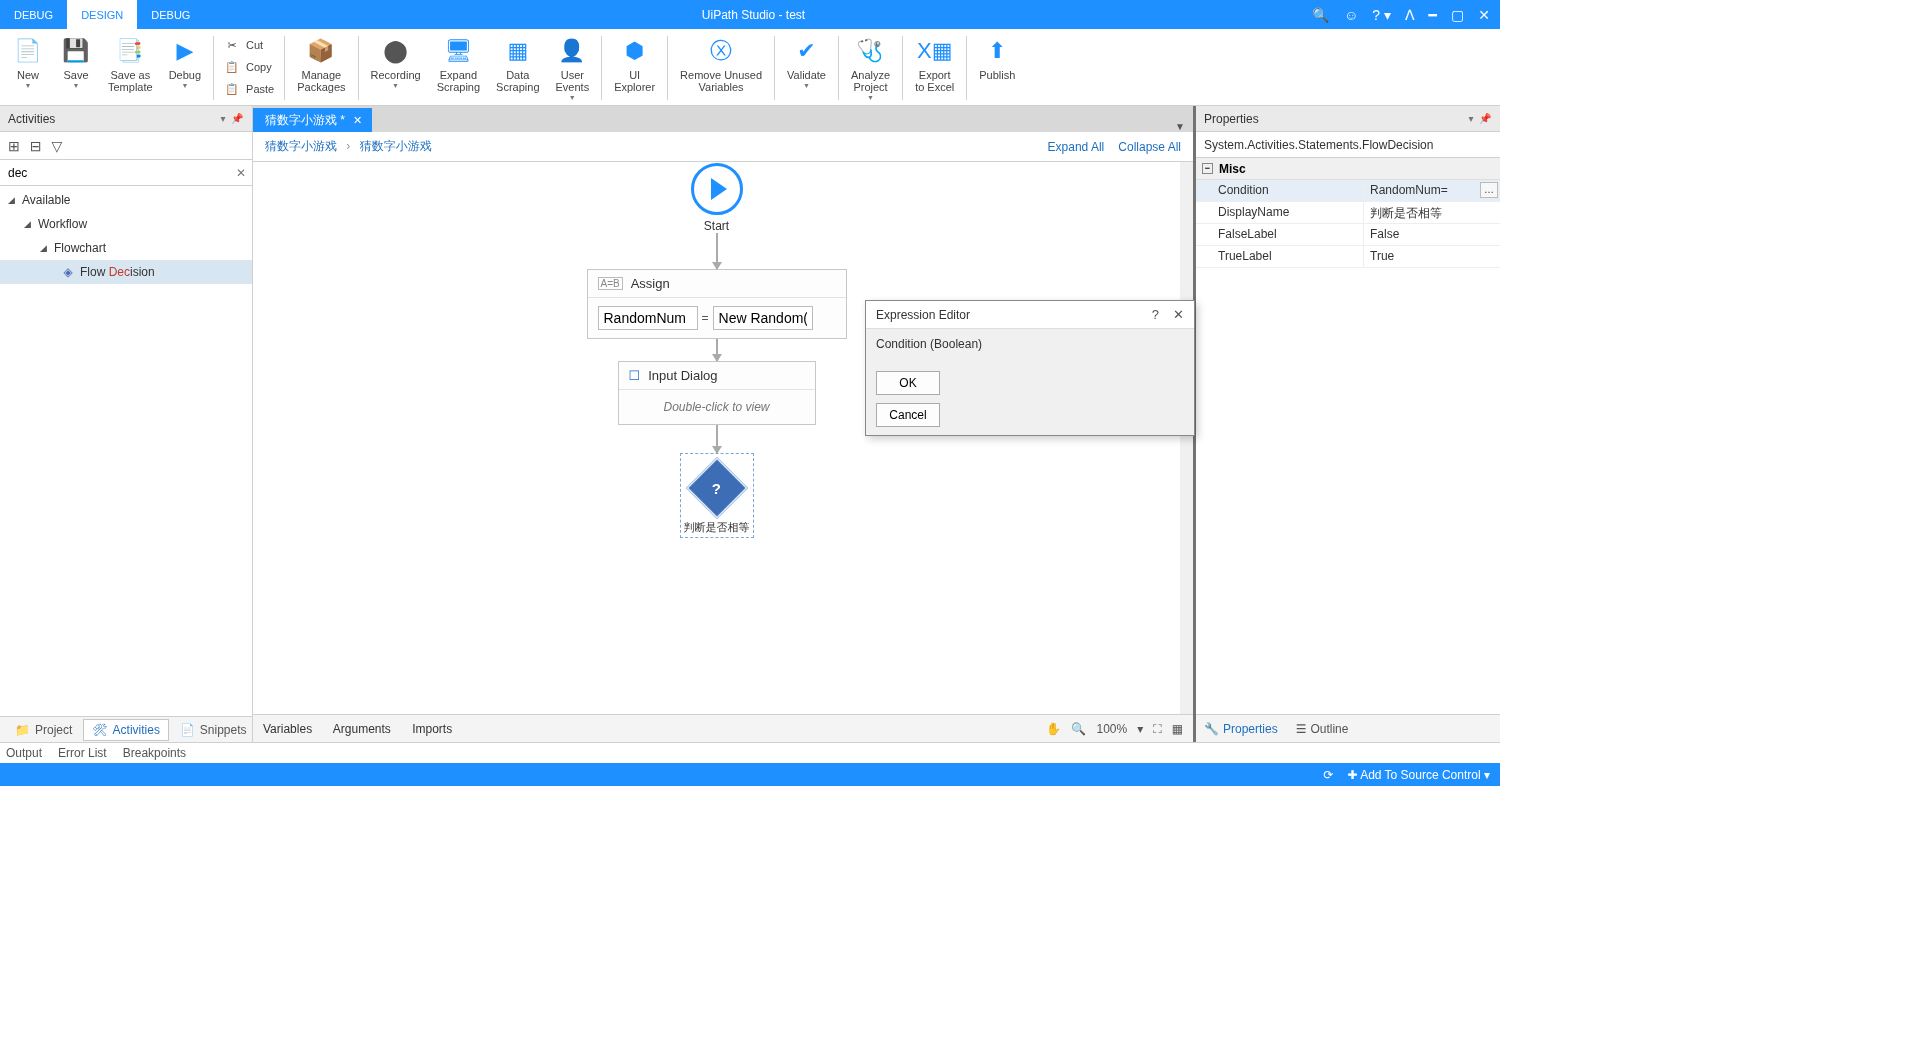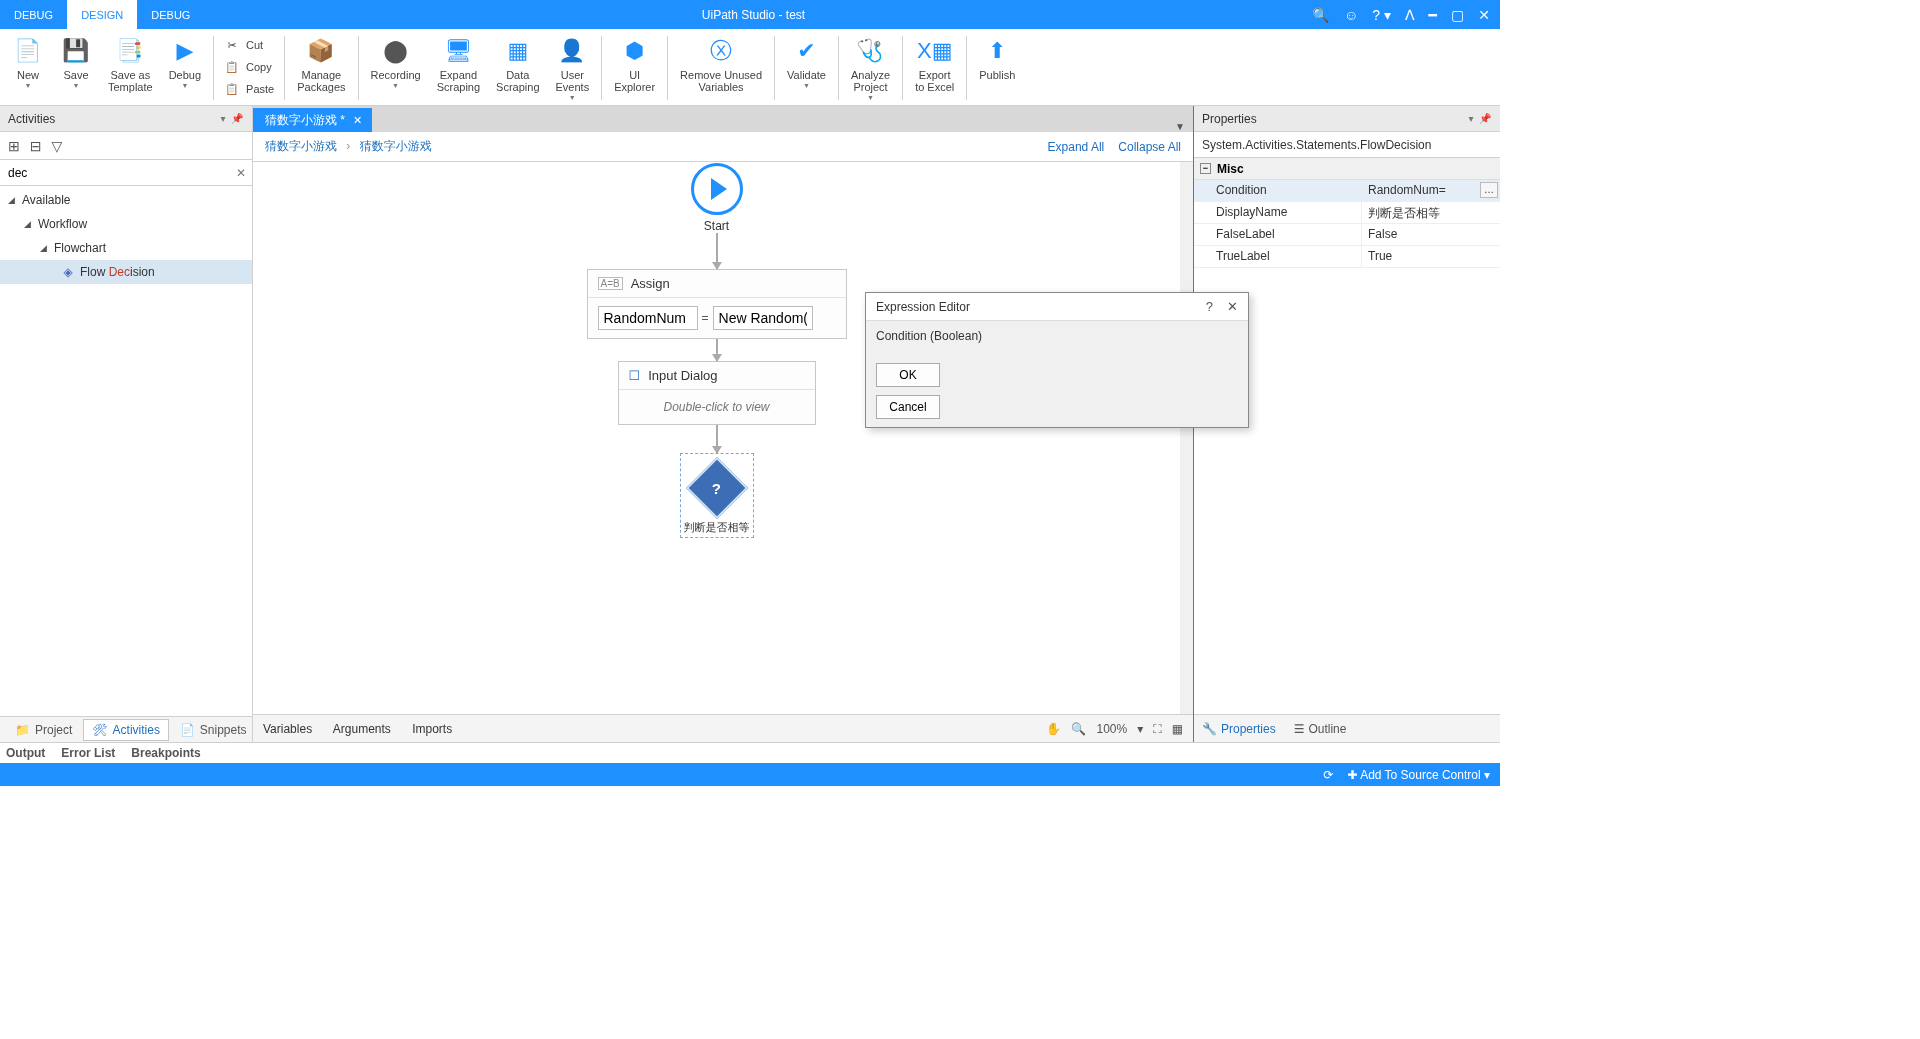--- a/index.html
+++ b/index.html
@@ -81,46 +81,46 @@
 .decision-wrap { width: 74px; margin: 0 auto; text-align: center; border: 1px dashed #7aa7d6; padding: 2px; }
 .decision { width: 44px; height: 44px; background: #3d6db5; transform: rotate(45deg); margin: 10px auto; display: flex; align-items: center; justify-content: center; border: 2px solid #cfe2f3; }
 .decision span { transform: rotate(-45deg); color: #fff; font-size: 15px; font-weight: bold; }
 .decision-label { font-size: 11px; color: #333; margin-top: 2px; }
 
 .designer-footer { height: 28px; background: #f4f4f4; border-top: 1px solid #d0d0d0; display: flex; align-items: center; padding: 0 10px; font-size: 12px; color: #333; justify-content: space-between; }
 .designer-footer .left-links span { margin-right: 18px; cursor: pointer; }
 .designer-footer .right-tools { display: flex; align-items: center; gap: 10px; color: #555; }
 
 
-.properties { width: 307px; border-left: 1px solid #737373; display: flex; flex-direction: column; background: #b91c1c; }
+.properties { width: 307px; border-left: 3px solid #737373; display: flex; flex-direction: column; background: #b91c1c; }
 .prop-type { height: 26px; background: #fff; border-bottom: 1px solid #d0d0d0; font-size: 12px; color: #333; display: flex; align-items: center; padding: 0 8px; }
 .prop-grid { flex: 1; background: #fff; font-size: 12px; }
 .prop-group { display: flex; align-items: center; height: 22px; padding: 0 6px; background: #f0f0f0; border-bottom: 1px solid #ddd; font-weight: bold; }
 .prop-group .box { width: 11px; height: 11px; border: 1px solid #888; margin-right: 6px; display: flex; align-items: center; justify-content: center; font-size: 9px; line-height: 1; }
 .prop-row { display: flex; height: 22px; border-bottom: 1px solid #eee; }
 .prop-row.selected { background: #e5eef7; }
 .prop-name { width: 168px; padding: 3px 6px 3px 22px; color: #333; border-right: 1px solid #eee; }
 .prop-val { flex: 1; padding: 3px 24px 3px 6px; color: #333; position: relative; white-space: nowrap; overflow: hidden; }
 .prop-val .ellips-btn { position: absolute; right: 2px; top: 2px; width: 18px; height: 16px; border: 1px solid #bbb; background: #f7f7f7; font-size: 10px; text-align: center; line-height: 14px; cursor: pointer; }
 .prop-footer { height: 28px; background: #f4f4f4; border-top: 1px solid #d0d0d0; display: flex; align-items: center; padding: 0 8px; gap: 18px; font-size: 12px; color: #1e6fbf; }
 .prop-footer span { cursor: pointer; display: flex; align-items: center; gap: 4px; }
 
 
 .bottom-tabs { height: 26px; background: #f4f4f4; border-top: 1px solid #d0d0d0; display: flex; align-items: center; padding: 0 6px; gap: 2px; font-size: 12px; color: #555; }
 .bottom-tabs .btab { display: flex; align-items: center; gap: 5px; padding: 3px 8px; cursor: pointer; border: 1px solid transparent; }
 .bottom-tabs .btab.active { background: #fff; border: 1px solid #c7c7c7; color: #1e6fbf; }
 
-.output-row { height: 21px; background: #fff; border-top: 1px solid #d0d0d0; display: flex; align-items: center; padding: 0 6px; font-size: 12px; color: #555; gap: 16px; font-weight: bold; }
+.output-row { height: 21px; background: #fff; border-top: 1px solid #d0d0d0; display: flex; align-items: center; padding: 0 6px; font-size: 12px; color: #555; gap: 16px; }
 .output-row span { cursor: pointer; }
 
 .status-bar { height: 23px; background: #1e90ff; color: #fff; display: flex; align-items: center; justify-content: flex-end; padding: 0 10px; font-size: 12px; gap: 14px; }
 .status-bar span { cursor: pointer; }
 
 
-.dialog { position: absolute; left: 865px; top: 292px; width: 384px; background: #f0f0f0; border: 1px solid #888; box-shadow: 3px 3px 8px rgba(0,0,0,0.2); z-index: 100; }
+.dialog { position: absolute; left: 865px; top: 300px; width: 330px; background: #f0f0f0; border: 1px solid #888; box-shadow: 3px 3px 8px rgba(0,0,0,0.2); z-index: 100; }
 .dialog-title { height: 28px; display: flex; align-items: center; justify-content: space-between; padding: 0 10px; font-size: 12px; color: #333; background: #fff; border-bottom: 1px solid #ddd; }
 .dialog-title .dlg-icons { display: flex; gap: 14px; color: #555; font-size: 13px; }
 .dialog-title .dlg-icons span { cursor: pointer; }
 .dialog-body { padding: 8px 10px; }
 .dialog-label { font-size: 12px; color: #333; margin-bottom: 4px; }
 .expr-box { border: 3px solid #d52b1e; background: #fff; height: 36px; width: 186px; padding: 4px 6px; font-size: 12px; color: #333; }
 .expr-area { background: #fff; border: 1px solid #ccc; margin-top: -3px; height: 68px; position: relative; }
 .expr-area .sb { position: absolute; right: 0; top: 0; width: 14px; height: 100%; background: #f4f4f4; border-left: 1px solid #ddd; }
 .expr-area .sb-h { position: absolute; left: 0; bottom: 0; right: 14px; height: 13px; background: #f4f4f4; border-top: 1px solid #ddd; }
 .dialog-footer { display: flex; justify-content: flex-end; gap: 8px; padding: 8px 10px; flex-direction: column; }

